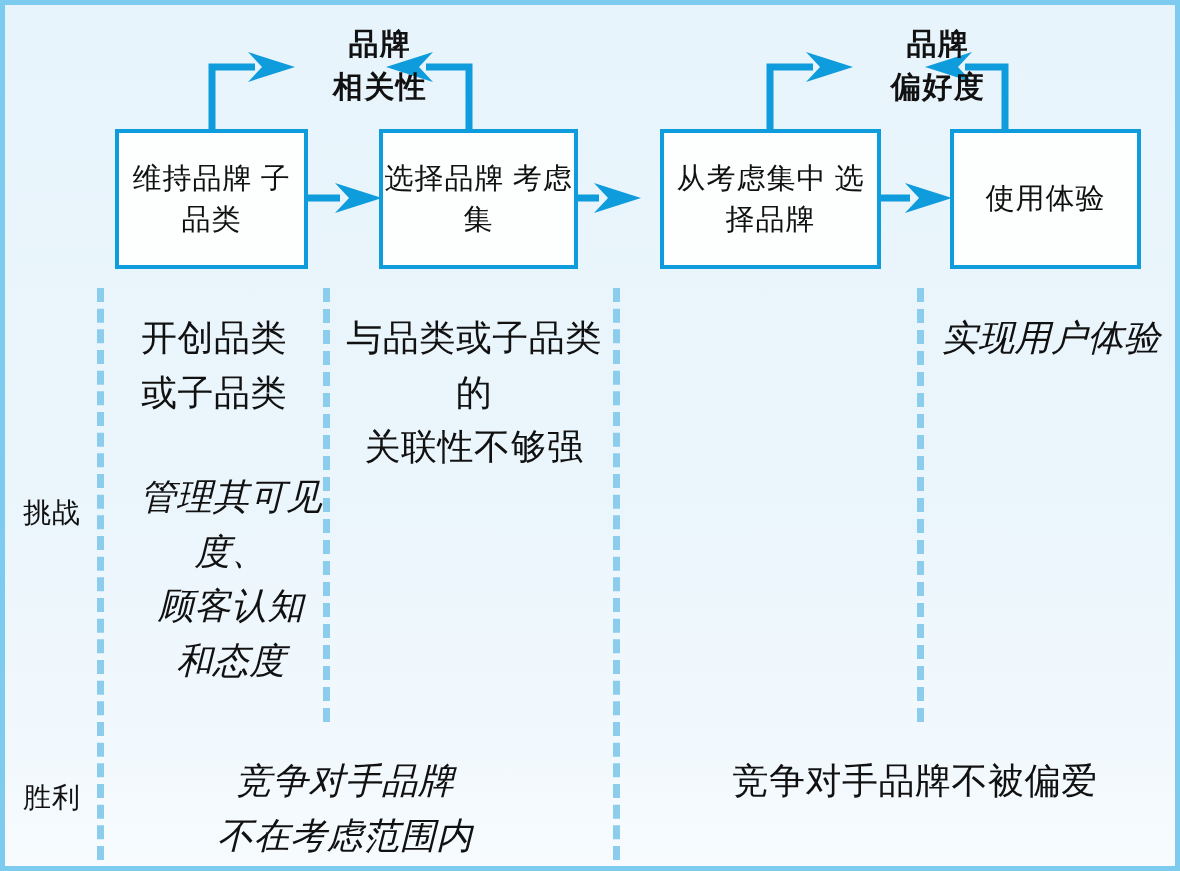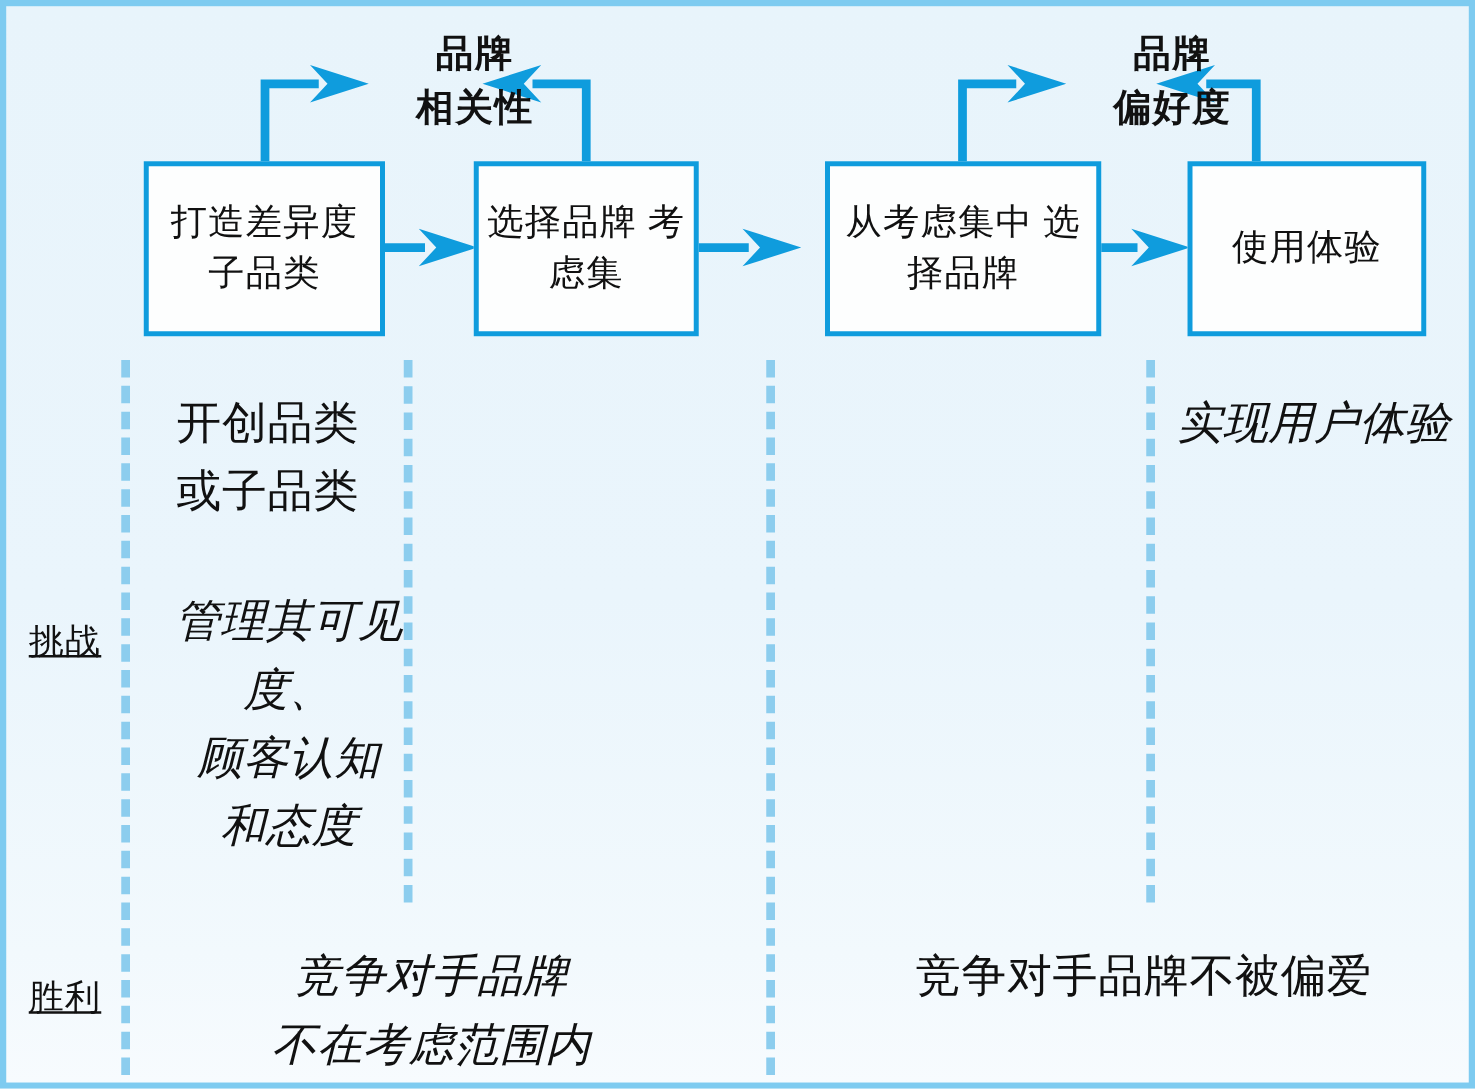--- a/index.html
+++ b/index.html
@@ -74,21 +74,20 @@
     z-index: 2;
   }
 
   
   .row-label {
     position: absolute;
     color: #111111;
     font-size: 28px;
     letter-spacing: 1px;
     z-index: 5;
-    text-decoration: underline;
   }
 
   
   .cell-text {
     position: absolute;
     text-align: center;
     color: #111111;
     font-size: 36px;
     line-height: 1.52;
     letter-spacing: 0.5px;
@@ -132,38 +131,40 @@
         <path d="M 589 178 L 636 193 L 589 208 L 603 193 Z"></path>
         <path d="M 900 178 L 947 193 L 900 208 L 914 193 Z"></path>
       </g>
     </svg>
 
     <div class="loop-label" style="left:280px; top:18px; width:190px;">品牌
 相关性</div>
     <div class="loop-label" style="left:838px; top:18px; width:190px;">品牌
 偏好度</div>
 
-    <div class="stage-box" style="left:110px; top:124px; width:193px; height:140px;">打造差异度
+    <div class="stage-box" style="left:110px; top:124px; width:193px; height:140px;">维持品牌
 子品类</div>
-    <div class="stage-box" style="left:374px; top:124px; width:180px; height:140px;text-align:center;">选择品牌
+    <div class="stage-box" style="left:374px; top:124px; width:199px; height:140px;text-align:center;">选择品牌
 考虑集</div>
     <div class="stage-box" style="left:655px; top:124px; width:221px; height:140px;">从考虑集中
 选择品牌</div>
     <div class="stage-box" style="left:945px; top:124px; width:191px; height:140px;">使用体验</div>
 
     <div class="divider" style="left:92px; top:283px; height:572px;"></div>
     <div class="divider" style="left:318px; top:283px; height:434px;"></div>
     <div class="divider" style="left:608px; top:283px; height:572px;"></div>
     <div class="divider" style="left:912px; top:283px; height:434px;"></div>
 
     <div class="row-label" style="left:18px; top:489px;">挑战</div>
     <div class="row-label" style="left:18px; top:774px;">胜利</div>
 
     <div class="cell-text" style="left:100px; top:306px; width:218px;">开创品类
 或子品类</div>
+    <div class="cell-text" style="left:330px; top:306px; width:278px;">与品类或子品类的
+关联性不够强</div>
     <div class="cell-text" style="left:926px; top:306px; width:240px;font-style:italic;">实现用户体验</div>
 
     <div class="cell-text" style="left:114px; top:465px; width:224px;font-style:italic;">管理其可见度、
 顾客认知
 和态度</div>
 
     <div class="cell-text" style="left:130px; top:749px; width:420px;font-style:italic;">竞争对手品牌
 不在考虑范围内</div>
     <div class="cell-text" style="left:700px; top:749px; width:420px;">竞争对手品牌不被偏爱</div>
 

